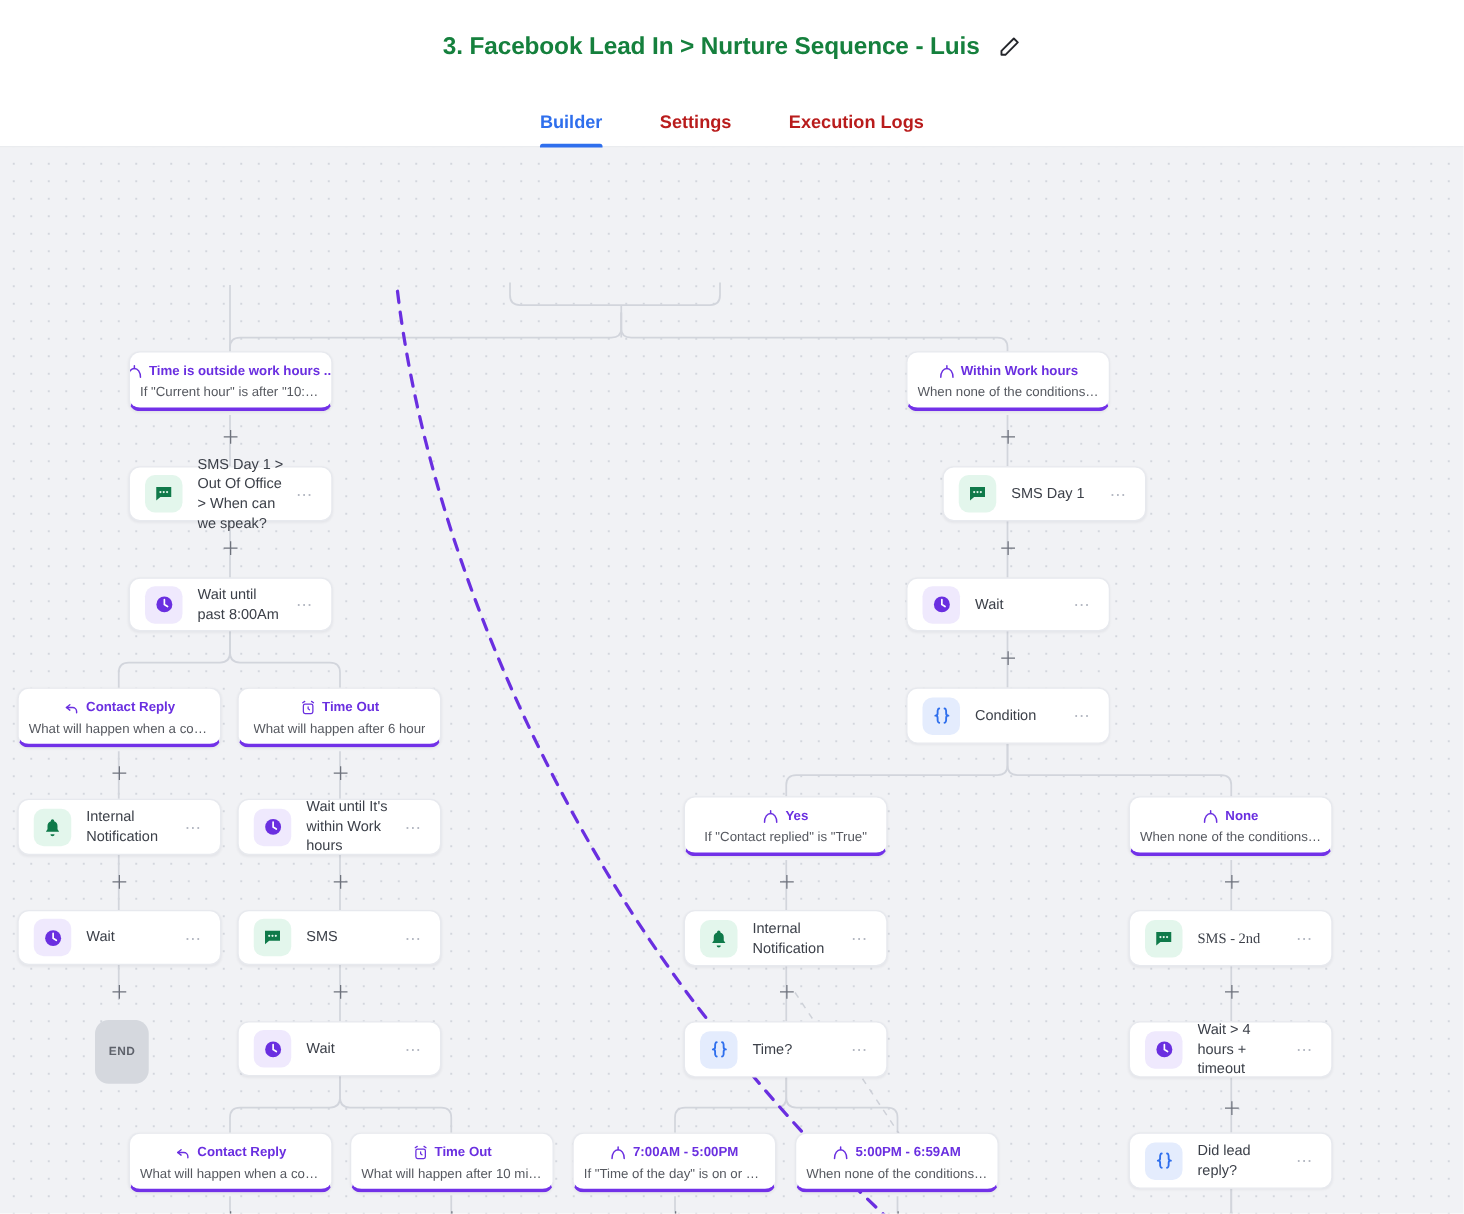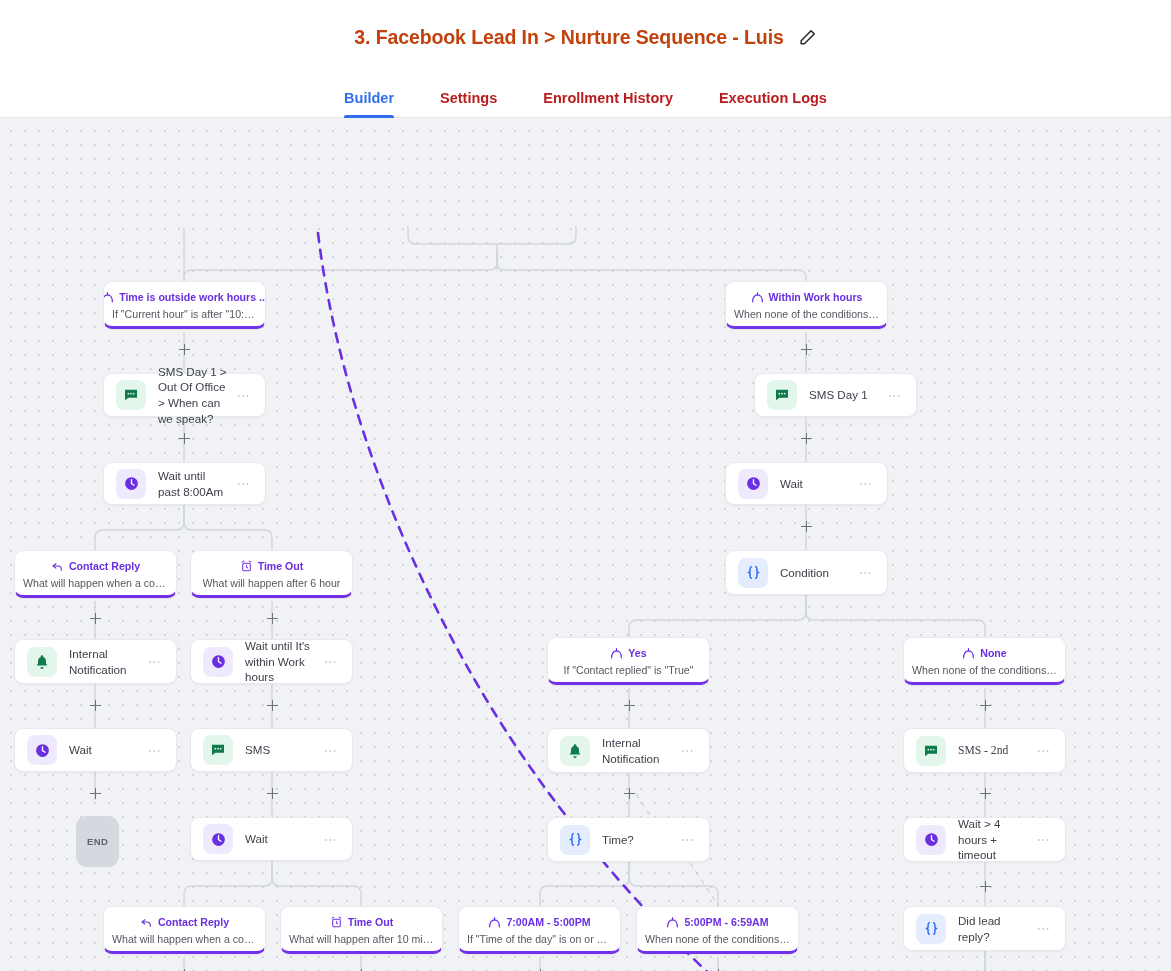--- a/index.html
+++ b/index.html
@@ -13,21 +13,21 @@
 
   
   .app-header {
     height: 75px;
     background: #ffffff;
     display: flex; align-items: center; justify-content: center;
     position: relative;
   }
   .title-wrap { display: flex; align-items: center; gap: 14px; }
   .page-title {
-    font-size: 19.5px; font-weight: 700; color: #c2410c;
+    font-size: 19.5px; font-weight: 700; color: #15803d;
     letter-spacing: -0.1px;
   }
   .edit-pencil {
     width: 19px; height: 19px; cursor: pointer;
     display: flex; align-items: center; justify-content: center;
   }
 
   
   .tabbar {
     height: 43px;
@@ -157,21 +157,20 @@
       <svg viewBox="0 0 24 24" width="19" height="19" fill="none" stroke="#24262b" stroke-width="1.9" stroke-linecap="round" stroke-linejoin="round">
         <path d="M16.5 3.5l4 4L8 20H4v-4L16.5 3.5z"></path>
       </svg>
     </span>
   </div>
 </div>
 
 <div class="tabbar">
   <div class="tab active">Builder</div>
   <div class="tab">Settings</div>
-  <div class="tab">Enrollment History</div>
   <div class="tab">Execution Logs</div>
 </div>
 
 <div class="canvas" id="canvas">
 
   <svg class="edge-layer">
     <g stroke="#d2d5dc" stroke-width="1.4" fill="none">
 
       <path d="M408 108 L408 118 Q408 126 416 126 L568 126 Q576 126 576 118 L576 108"></path>
       <path d="M497 126 L497 152"></path>

